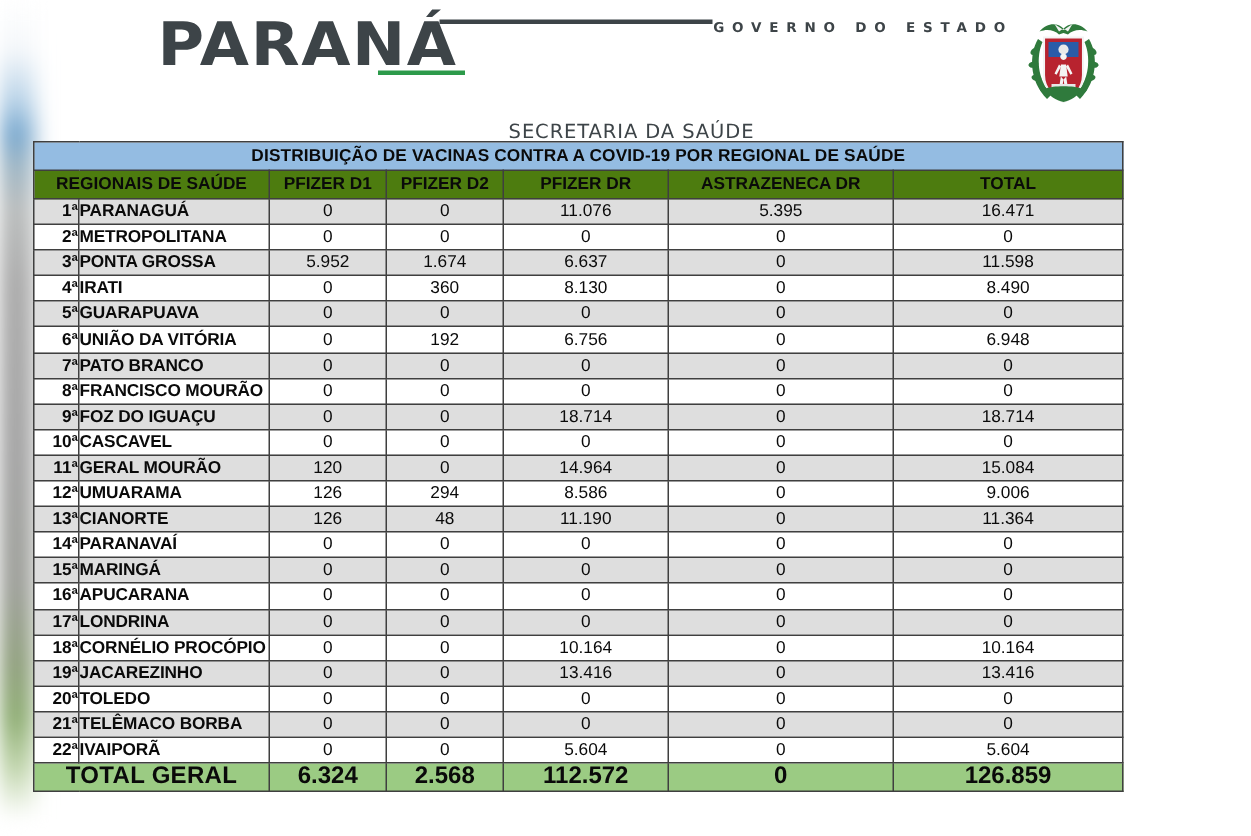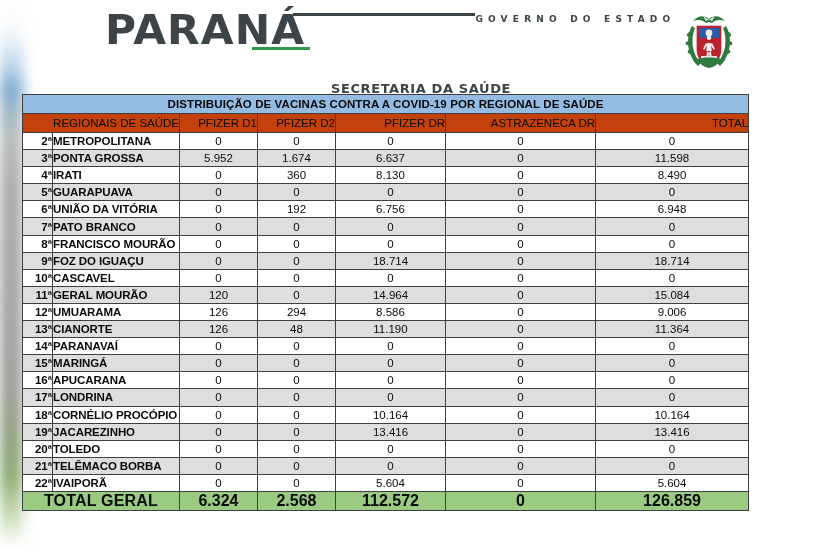--- a/index.html
+++ b/index.html
@@ -87,21 +87,21 @@
     font-size: 9px;
     font-weight: bold;
     letter-spacing: 5.2px;
     color: #3d4448;
     margin-top: 4px;
     white-space: nowrap;
   }
   .sec-line {
     font-family: "DejaVu Sans", sans-serif;
     font-size: 13px;
-    font-weight: bold;
+    font-weight: normal;
     letter-spacing: 0.6px;
     color: #3d4448;
     text-align: center;
     margin-top: 7px;
     white-space: nowrap;
   }
   .crest {
     width: 56px;
     height: 62px;
     flex: none;
@@ -139,23 +139,23 @@
   }
   .title-cell {
     background: #94bce2;
     text-align: center;
     font-weight: bold;
     font-size: 12.5px;
     letter-spacing: 0.1px;
     height: 19px !important;
   }
   .hdr {
-    background: #c2410c;
-    text-align: right;
-    font-weight: normal;
+    background: #4d7c0f;
+    text-align: center;
+    font-weight: bold;
     font-size: 11.8px;
     height: 19px !important;
   }
   .num-col {
     text-align: right;
     padding-right: 3px;
     font-weight: bold;
     font-size: 11px;
   }
   .name-col {
@@ -247,20 +247,29 @@
       <tr>
         <th class="hdr" colspan="2">REGIONAIS DE SAÚDE</th>
         <th class="hdr">PFIZER D1</th>
         <th class="hdr">PFIZER D2</th>
         <th class="hdr">PFIZER DR</th>
         <th class="hdr">ASTRAZENECA DR</th>
         <th class="hdr">TOTAL</th>
       </tr>
     </thead>
     <tbody id="tbody">
+        <tr class="shaded">
+          <td class="num-col">1ª</td>
+          <td class="name-col">PARANAGUÁ</td>
+          <td class="val">0</td>
+          <td class="val">0</td>
+          <td class="val">11.076</td>
+          <td class="val">5.395</td>
+          <td class="val">16.471</td>
+        </tr>
         <tr class="plain">
           <td class="num-col">2ª</td>
           <td class="name-col">METROPOLITANA</td>
           <td class="val">0</td>
           <td class="val">0</td>
           <td class="val">0</td>
           <td class="val">0</td>
           <td class="val">0</td>
         </tr>
         <tr class="shaded">

